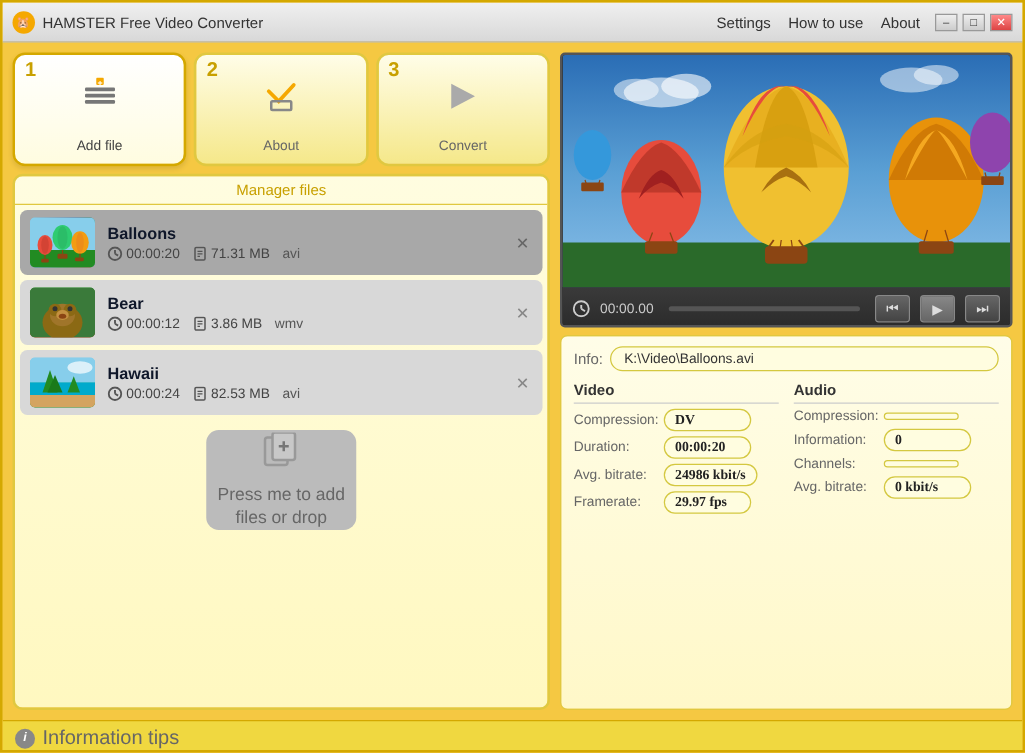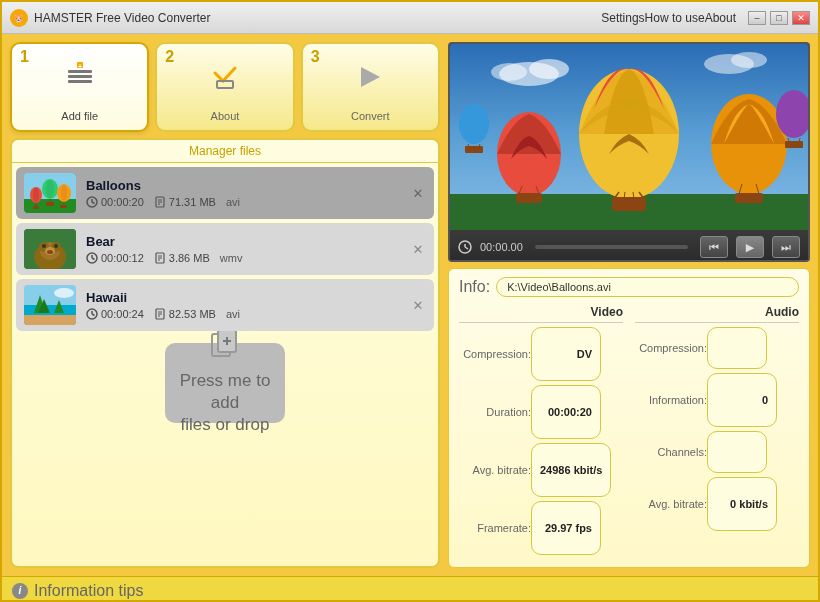--- a/index.html
+++ b/index.html
@@ -31,20 +31,21 @@
       display: flex; align-items: center; justify-content: center;
       color: white; font-size: 10px; font-weight: bold;
     }
     #titlebar .title-text {
       font-size: 12px;
       color: #333;
       flex: 1;
     }
     #titlebar .title-menu {
       display: flex;
+      gap: 14px;
       margin-right: 12px;
       justify-content: space-between;
     }
     #titlebar .title-menu a {
       font-size: 12px;
       color: #333;
       text-decoration: none;
       cursor: pointer;
     }
     #titlebar .win-controls {
@@ -227,21 +228,21 @@
       width: 120px;
       height: 80px;
       background: #bbb;
       border-radius: 10px;
       display: flex;
       flex-direction: column;
       align-items: center;
       justify-content: center;
       cursor: pointer;
       color: #666;
-      font-size: 17px;
+      font-size: 14px;
       text-align: center;
       line-height: 1.3;
       flex-shrink: 0;
     }
     .add-files-icon {
       font-size: 22px;
       margin-bottom: 4px;
       color: #777;
     }
 
@@ -306,40 +307,39 @@
       padding: 8px 10px;
       flex: 1;
     }
     #info-row {
       display: flex;
       align-items: center;
       margin-bottom: 8px;
       gap: 6px;
     }
     #info-label {
-      font-size: 16px;
+      font-size: 12px;
       color: #666;
       white-space: nowrap;
     }
     #info-path {
       flex: 1;
       background: #fffde0;
       border: 1px solid #d4c840;
       border-radius: 12px;
       padding: 3px 10px;
       font-size: 11px;
       color: #333;
     }
     .info-cols {
       display: flex;
       gap: 12px;
     }
     .info-col {
       flex: 1;
-      text-align: right;
     }
     .info-col-header {
       font-size: 12px;
       font-weight: bold;
       color: #333;
       border-bottom: 1px solid #ccc;
       padding-bottom: 3px;
       margin-bottom: 4px;
     }
     .info-row-item {
@@ -350,24 +350,25 @@
     .info-key {
       color: #666;
       font-size: 11px;
       width: 72px;
       flex-shrink: 0;
     }
     .info-val {
       background: #fffde0;
       border: 1px solid #d4c840;
       border-radius: 10px;
-      padding: 20px 8px;
+      padding: 2px 8px;
       font-size: 11px;
       color: #333;
       min-width: 70px;
+      font-family: Liberation Serif, serif;
     }
     .info-val.bold { font-weight: bold; color: #222; }
     .info-val.empty { min-width: 60px; }
 
     
     #statusbar {
       height: 28px;
       background: #f0d840;
       border-top: 1px solid #d4a800;
       display: flex;

